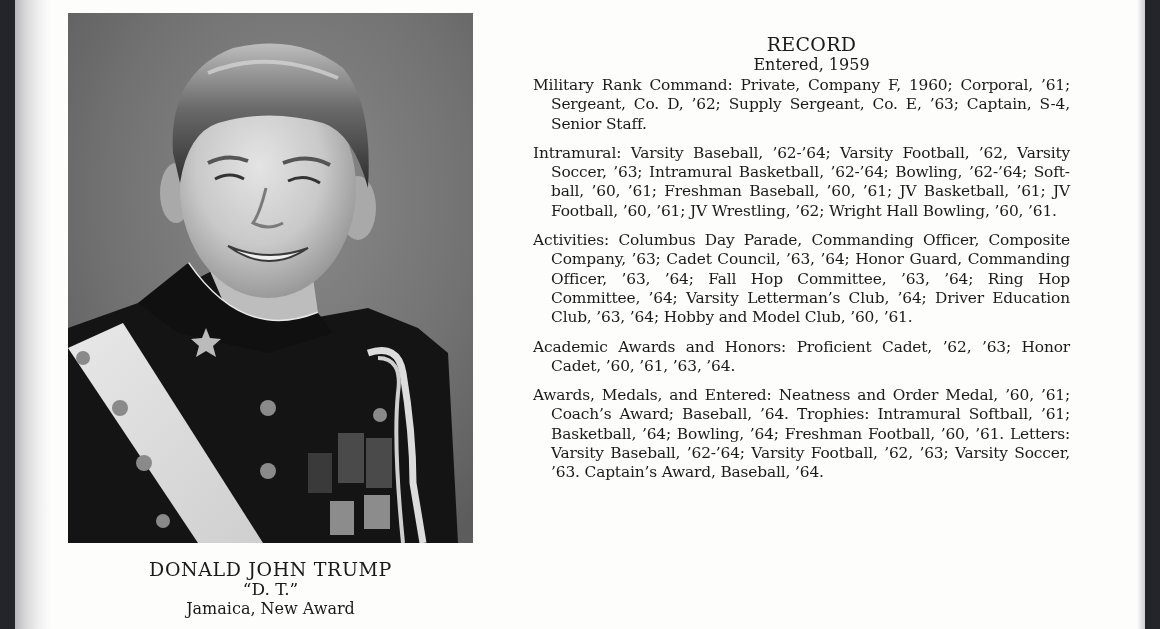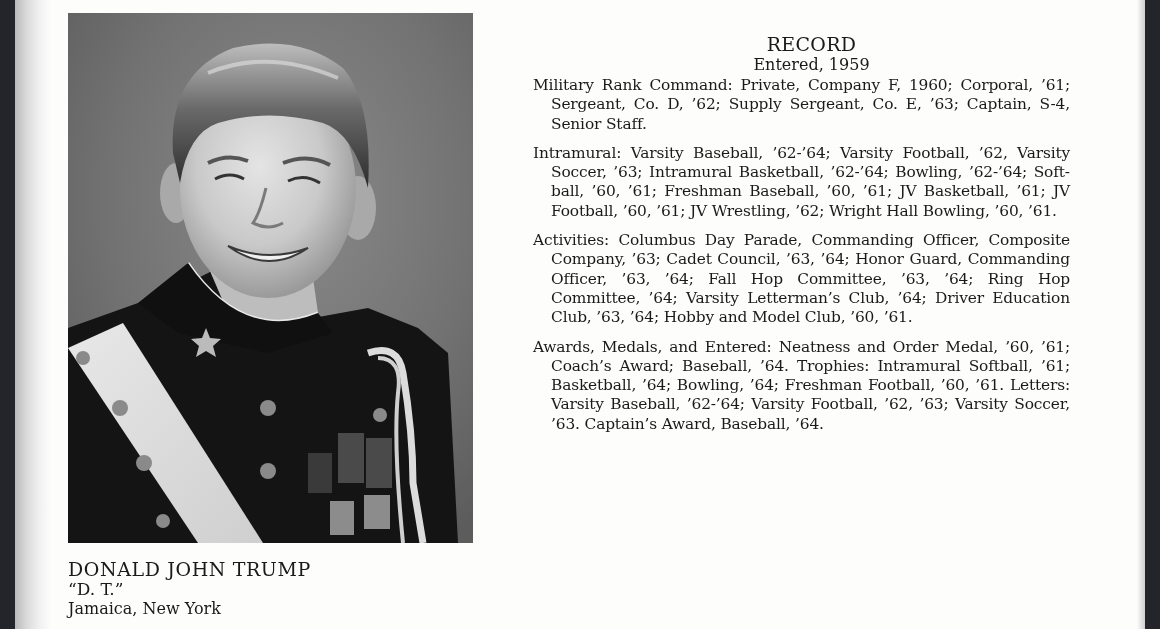--- a/index.html
+++ b/index.html
@@ -51,21 +51,21 @@
       background: #6f6f6f;
       overflow: hidden;
     }
     .photo svg { display: block; }
 
     .caption {
       position: absolute;
       left: 53px;
       top: 558px;
       width: 405px;
-      text-align: left;
+      text-align: center;
       font-family: "DejaVu Serif", serif;
       color: #1a1a1a;
     }
     .caption .name {
       font-size: 19px;
       letter-spacing: 0.6px;
       line-height: 22px;
     }
     .caption .nick {
       font-size: 17px;
@@ -188,38 +188,42 @@
         <rect x="270" y="420" width="26" height="50" fill="#4a4a4a"></rect>
         <rect x="298" y="425" width="26" height="50" fill="#4a4a4a"></rect>
         <rect x="262" y="488" width="24" height="34" fill="#8c8c8c"></rect>
         <rect x="296" y="482" width="26" height="34" fill="#8c8c8c"></rect>
       </svg>
     </div>
 
     <div class="caption">
       <div class="name">DONALD JOHN TRUMP</div>
       <div class="nick">“D. T.”</div>
-      <div class="home">Jamaica, New York</div>
+      <div class="home">Jamaica, New Award</div>
     </div>
 
     <div class="record">
       <div class="heading">RECORD</div>
       <div class="entered">Entered, 1959</div>
 
       <div class="entry">
         <span class="label">Military Rank Command:</span>
         <span>Private, Company F, 1960; Corporal, ’61; Sergeant, Co. D, ’62; Supply Sergeant, Co. E, ’63; Captain, S-4, Senior Staff.</span>
       </div>
       <div class="entry">
         <span class="label">Intramural:</span>
         <span>Varsity Baseball, ’62-’64; Varsity Football, ’62, Varsity Soccer, ’63; Intramural Basketball, ’62-’64; Bowling, ’62-’64; Soft­ball, ’60, ’61; Freshman Baseball, ’60, ’61; JV Basketball, ’61; JV Football, ’60, ’61; JV Wrestling, ’62; Wright Hall Bowling, ’60, ’61.</span>
       </div>
       <div class="entry">
         <span class="label">Activities:</span>
         <span>Columbus Day Parade, Commanding Officer, Composite Company, ’63; Cadet Council, ’63, ’64; Honor Guard, Command­ing Officer, ’63, ’64; Fall Hop Committee, ’63, ’64; Ring Hop Committee, ’64; Varsity Letterman’s Club, ’64; Driver Education Club, ’63, ’64; Hobby and Model Club, ’60, ’61.</span>
       </div>
       <div class="entry">
+        <span class="label">Academic Awards and Honors:</span>
+        <span>Proficient Cadet, ’62, ’63; Honor Cadet, ’60, ’61, ’63, ’64.</span>
+      </div>
+      <div class="entry">
         <span class="label">Awards, Medals, and Entered:</span>
         <span>Neatness and Order Medal, ’60, ’61; Coach’s Award; Baseball, ’64. Trophies: Intramural Softball, ’61; Basketball, ’64; Bowling, ’64; Freshman Football, ’60, ’61. Letters: Varsity Baseball, ’62-’64; Varsity Football, ’62, ’63; Varsity Soc­cer, ’63. Captain’s Award, Baseball, ’64.</span>
       </div>
     </div>
   </div>
 </div>
 
 </body></html>

